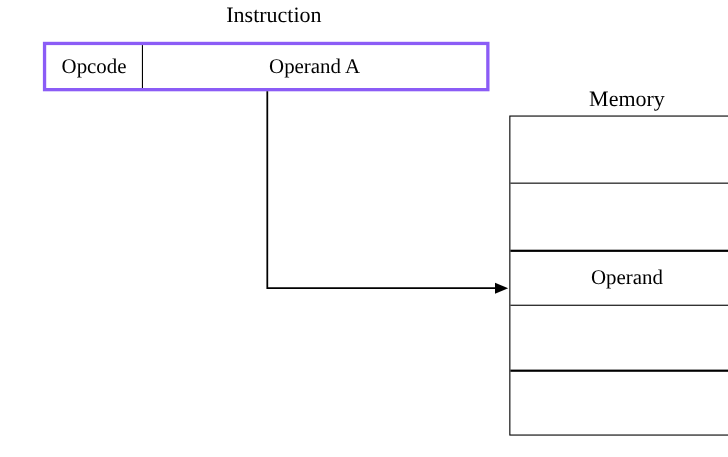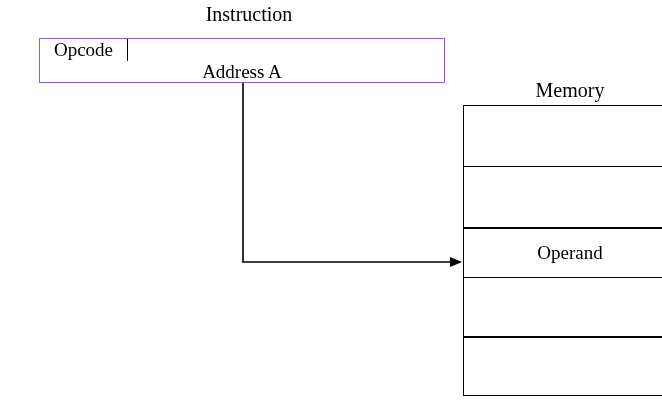--- a/index.html
+++ b/index.html
@@ -34,24 +34,23 @@
     text-align: center;
     font-size: 20px;
   }
 
   #instruction-box {
     position: absolute;
     left: 7px;
     top: 38px;
     width: 406px;
     height: 45px;
-    border: 1px solid #8b5cf6;
+    border: 3px solid #8b5cf6;
     box-sizing: border-box;
     display: flex;
-    flex-direction: column;
   }
   .instr-cell {
     height: 100%;
     display: flex;
     align-items: center;
     justify-content: center;
     font-size: 19px;
     box-sizing: border-box;
   }
   #instr-opcode-cell {
@@ -112,21 +111,21 @@
 
 <div id="canvas">
 
   <div class="label" id="instruction-title">Instruction</div>
 
   <div id="instruction-box">
     <div class="instr-cell" id="instr-opcode-cell">
       <span>Opcode</span>
     </div>
     <div class="instr-cell" id="instr-address-cell">
-      <span>Address A</span>
+      <span>Operand A</span>
     </div>
   </div>
 
   <div class="label" id="memory-title">Memory</div>
 
   <div id="memory-box">
     <div class="mem-row" style="height:60px;">
       <span></span>
     </div>
     <div class="mem-row thin-top" style="height:61px;">

